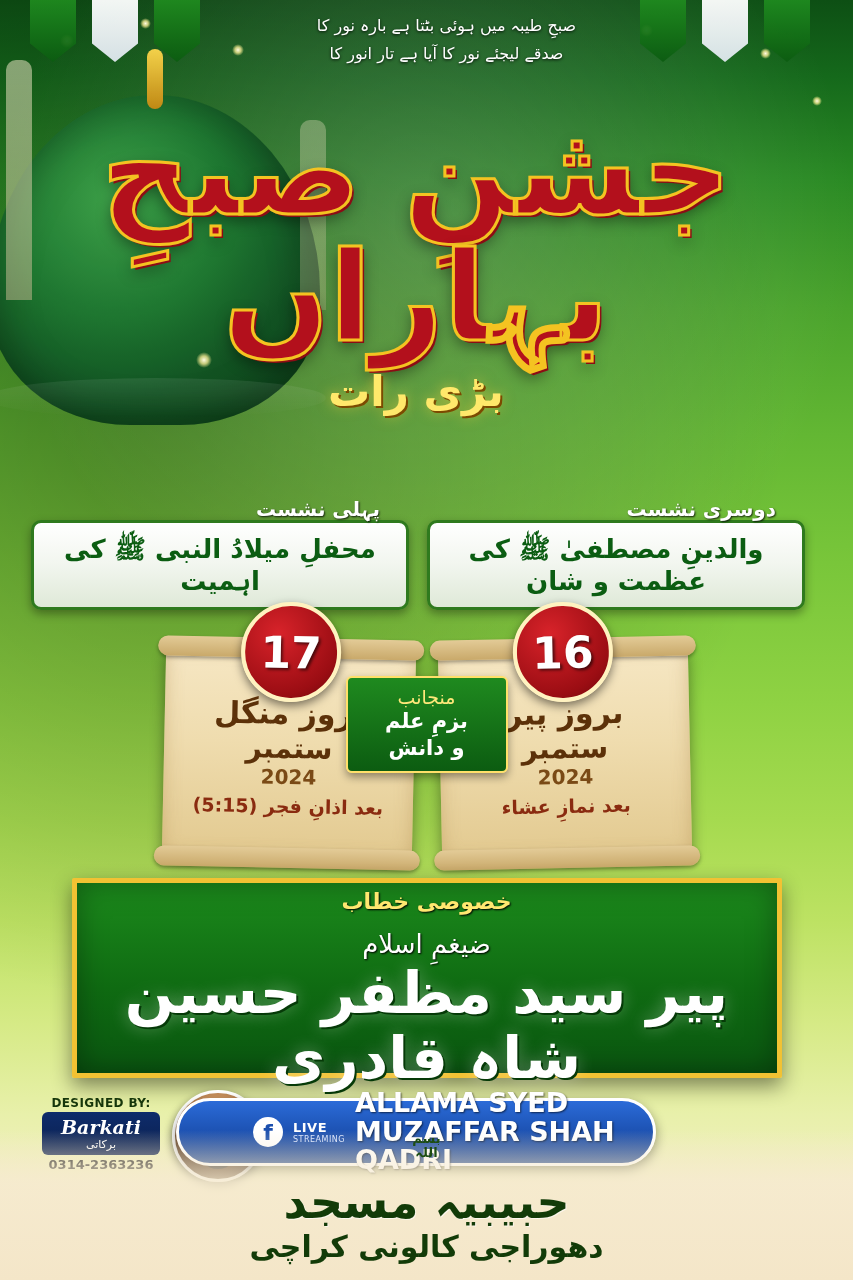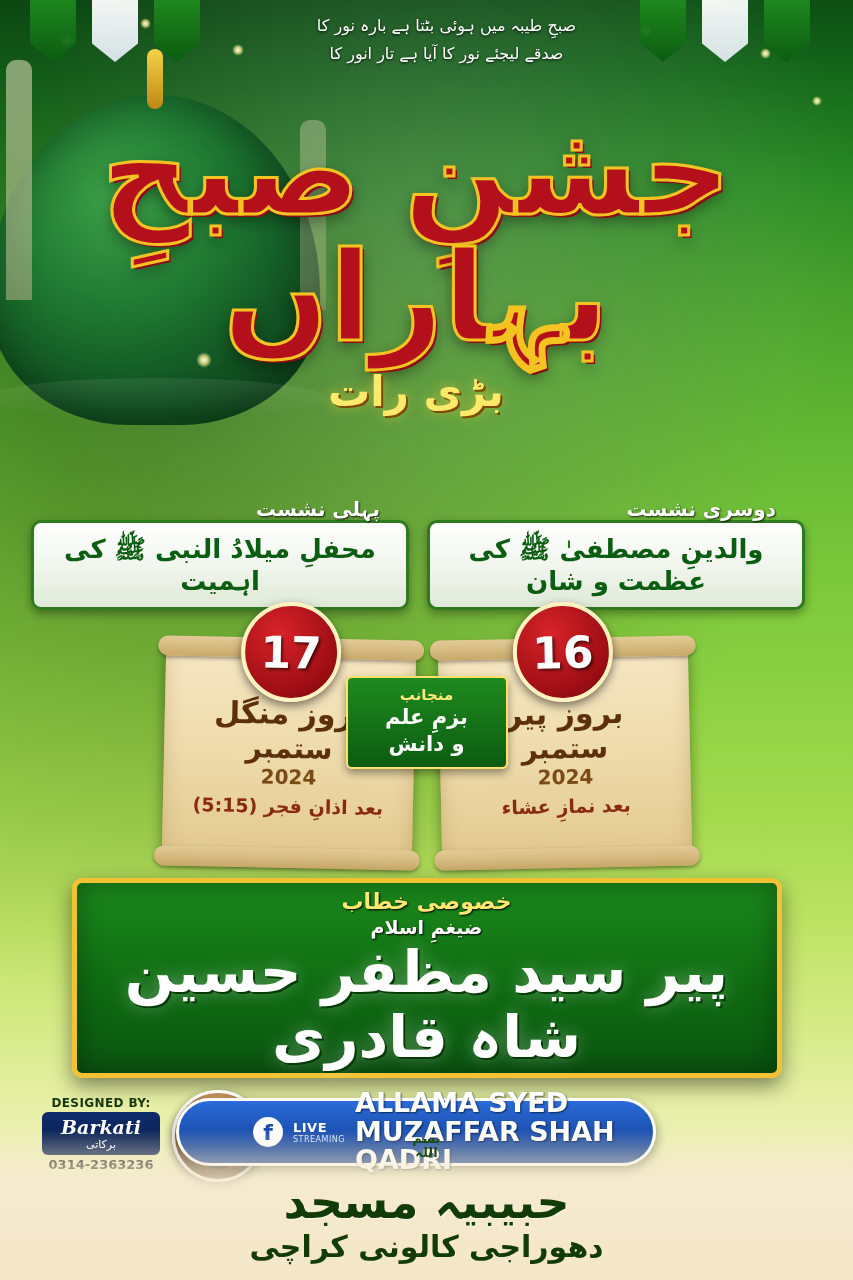--- a/index.html
+++ b/index.html
@@ -155,35 +155,35 @@
   .scroll-time{font-size:19px;font-weight:bold;color:#8a2b10;margin-top:6px;}
 
   .center-tag{
     position:absolute;top:676px;left:50%;transform:translateX(-50%);
     width:150px;padding:8px 4px;
     background:linear-gradient(180deg,#1f8a1f,#0c5c11);
     border:2px solid #ffe06a;border-radius:6px;
     color:#ffffff;direction:rtl;text-align:center;
     box-shadow:0 4px 9px rgba(0,0,0,.4);
   }
-  .center-tag .t1{font-size:15px;color:#ffe87a;font-weight:bold;}
+  .center-tag .t1{font-size:19px;color:#ffe87a;font-weight:normal;}
   .center-tag .t2{font-size:21px;font-weight:bold;line-height:1.3;}
 
   
   .speaker-panel{
     position:absolute;top:878px;left:50%;transform:translateX(-50%);
     width:700px;height:190px;
     background:linear-gradient(180deg,#1c8a1c 0%,#0f6b12 55%,#0a5610 100%);
     border:5px solid #f2c233;
-    border-radius:10px;
+    border-radius:2px;
     box-shadow:0 8px 20px rgba(0,0,0,.45), inset 0 0 30px rgba(0,0,0,.35);
     direction:rtl;text-align:center;
   }
   .speaker-kicker{margin-top:6px;font-size:22px;font-weight:bold;color:#ffe870;text-shadow:1px 1px 2px #000;}
-  .speaker-title{font-size:19px;font-weight:bold;color:#ffffff;margin-top:2px;text-shadow:1px 1px 2px #000;}
+  .speaker-title{font-size:26px;font-weight:normal;color:#ffffff;margin-top:15px;text-shadow:1px 1px 2px #000;}
   .speaker-name{
     font-size:58px;font-weight:bold;color:#ffffff;line-height:1.12;margin-top:2px;
     text-shadow:2px 2px 0 #063a08, 0 0 18px rgba(255,255,255,.35);
   }
 
   
   .live-bar{
     position:absolute;top:1098px;left:176px;width:480px;height:68px;
     background:linear-gradient(180deg,#2b6bd8 0%,#1b4fae 55%,#143d8b 100%);
     border:3px solid #ffffff;border-radius:34px;

